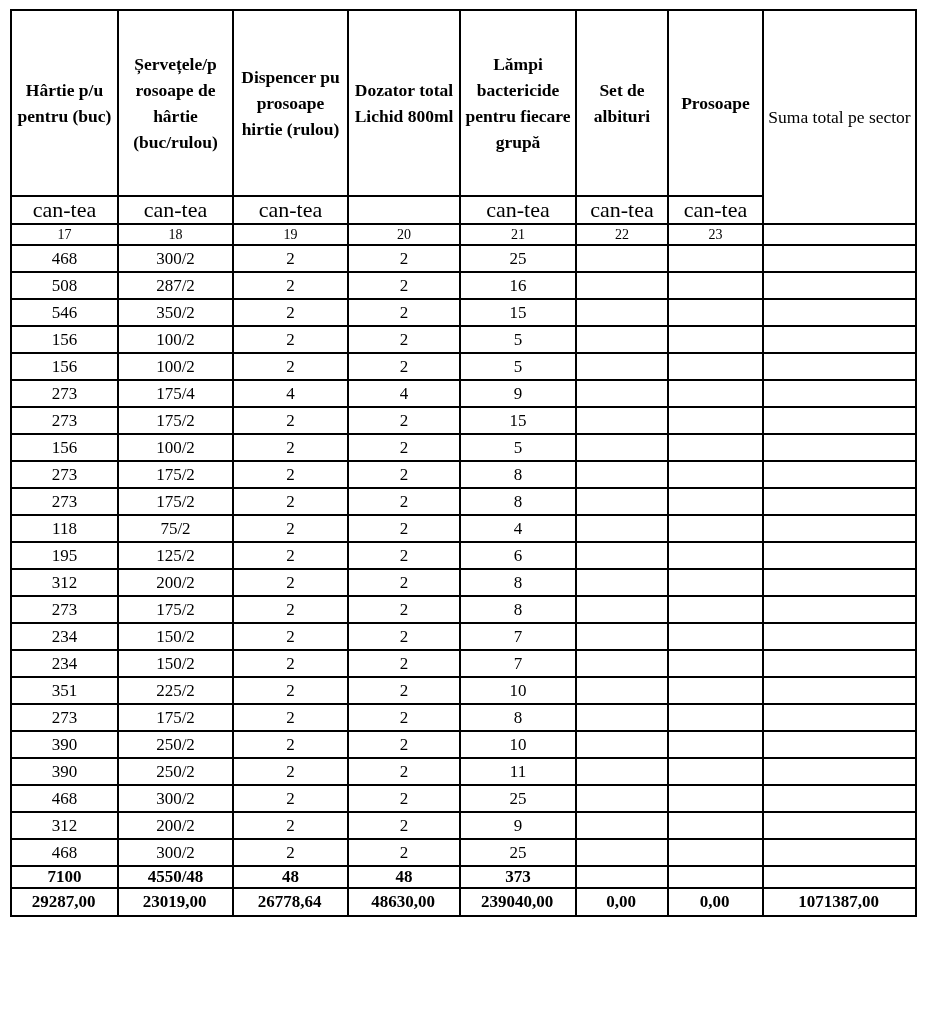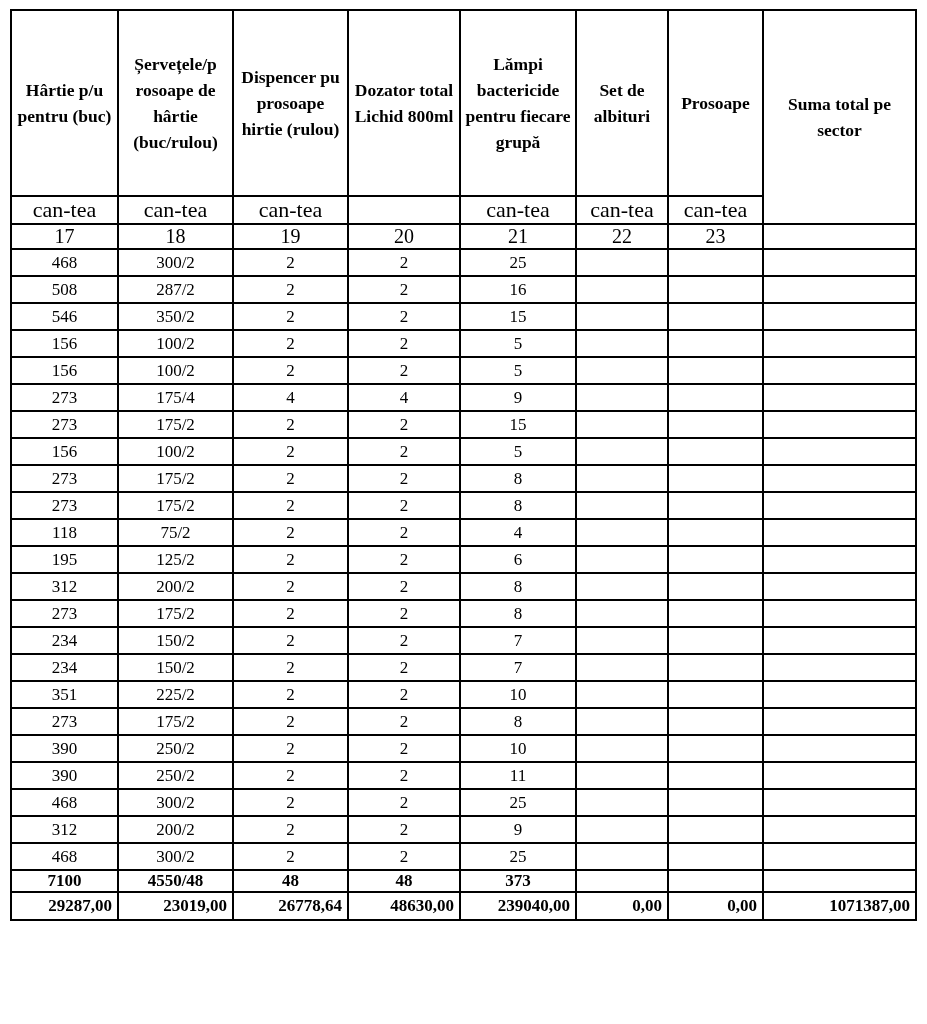--- a/index.html
+++ b/index.html
@@ -30,31 +30,31 @@
     padding: 0 3px;
     overflow: hidden;
   }
   tr.header-row th {
     font-weight: bold;
     height: 186px;
     line-height: 1.5;
     font-size: 17.5px;
   }
   tr.header-row th.suma-header {
-    font-weight: bold;
+    font-weight: normal;
     margin-left: 39px;
   }
   tr.cantea-row td { height: 28px; font-size: 22px; }
-  tr.num-row td { height: 21px; font-size: 20px; border-radius: 11px; }
+  tr.num-row td { height: 21px; font-size: 14px; border-radius: 11px; }
   tbody td { height: 27px; }
   tr.totals-row td { font-weight: bold; height: 20px; }
   tr.sum-row td {
     font-weight: bold;
     height: 28px;
-    text-align: right;
+    text-align: center;
     padding-right: 5px;
   }
 </style>
 </head>
 <body>
 
 <div class="page">
   <table class="supplies">
     <colgroup>
       <col style="width:107px">

